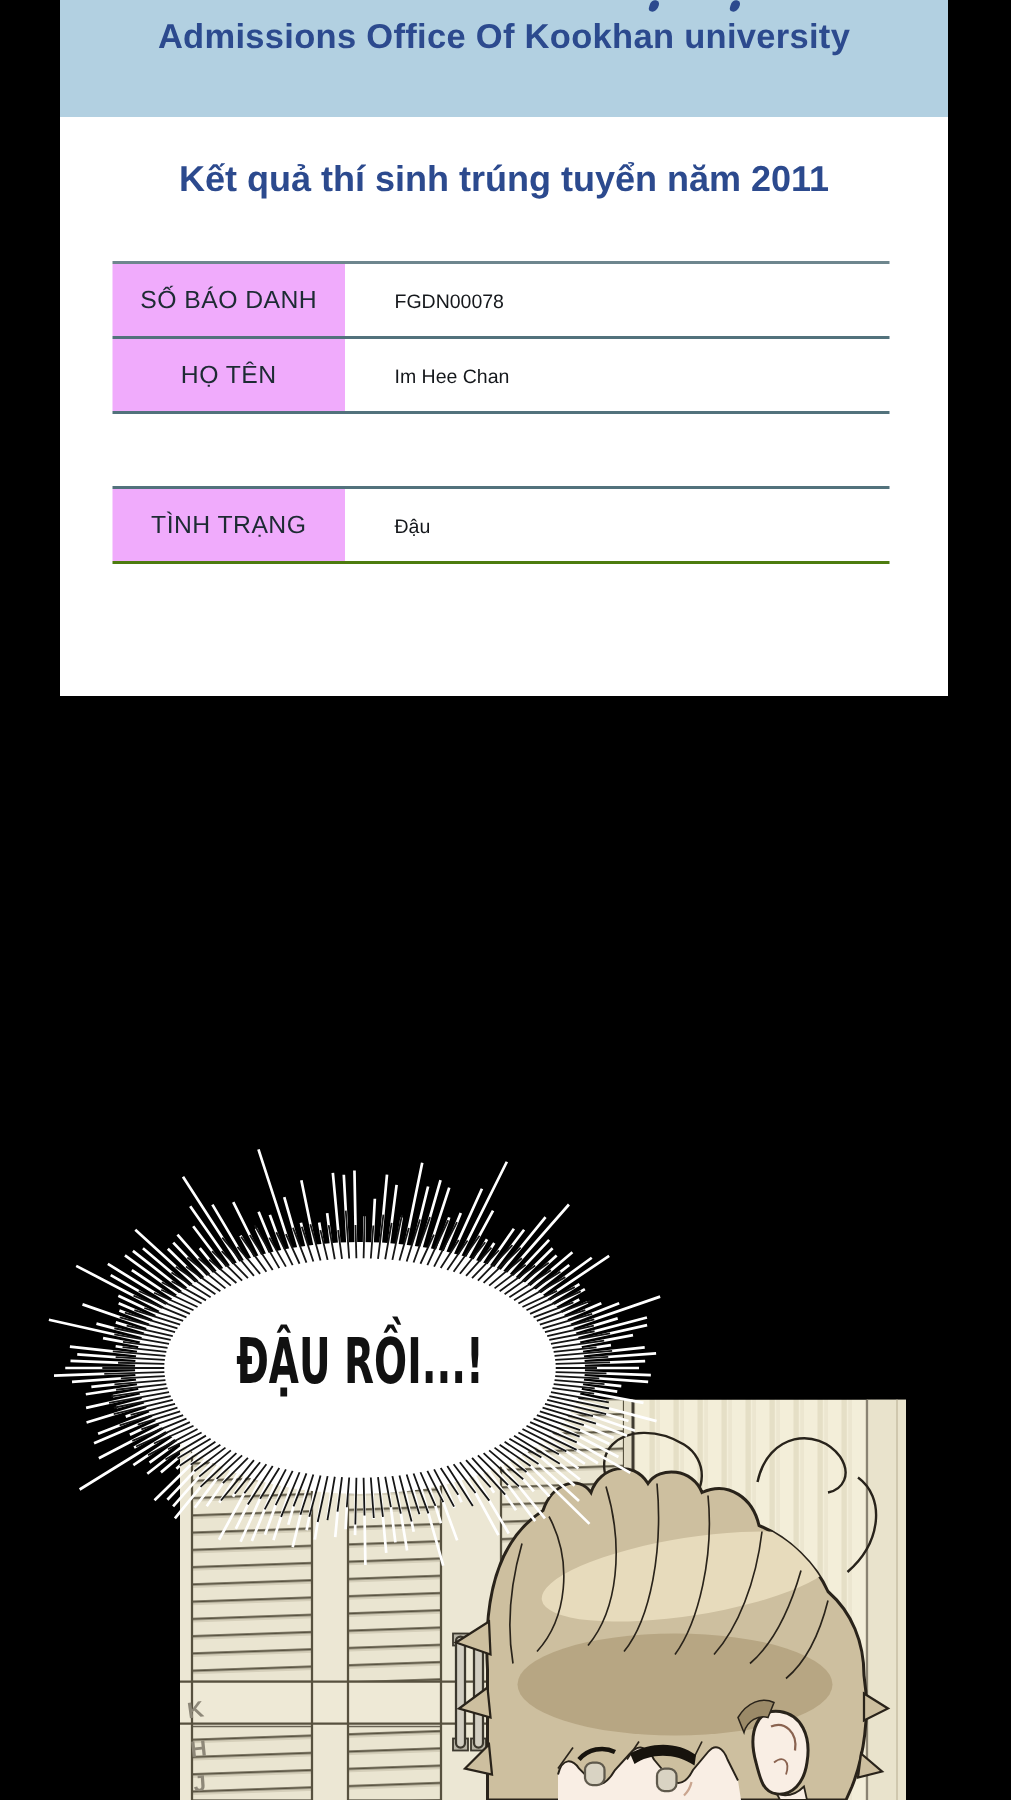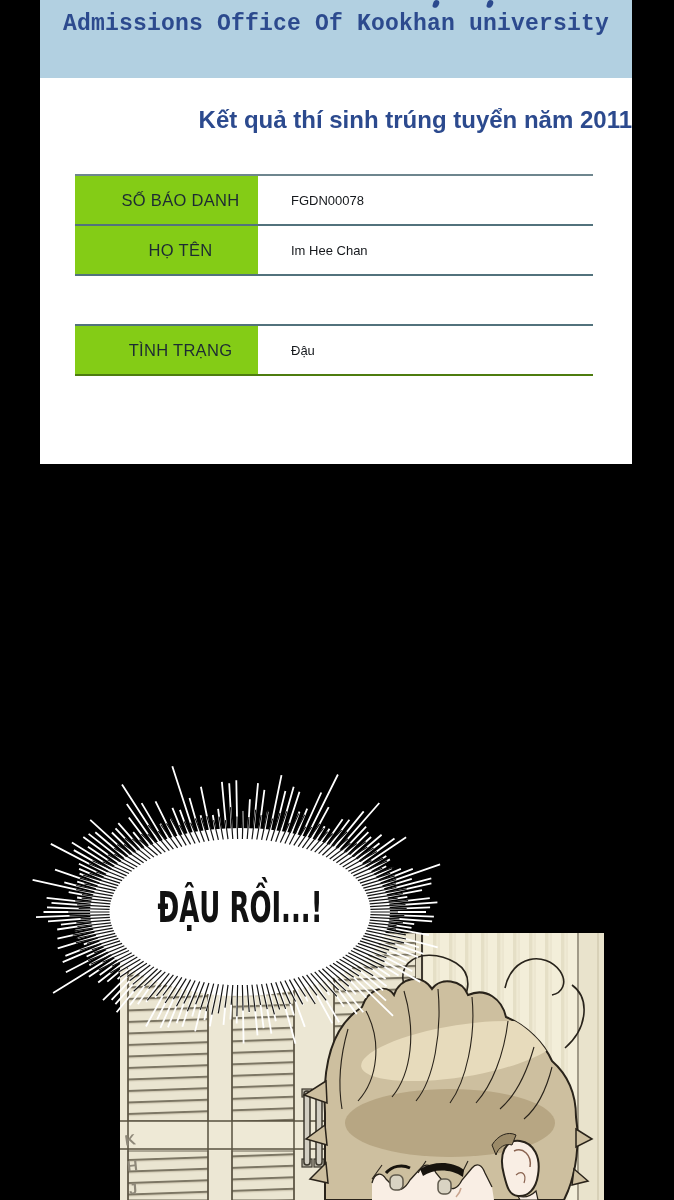--- a/index.html
+++ b/index.html
@@ -3,33 +3,33 @@
 <meta charset="utf-8">
 <style>
   html,body{margin:0;padding:0;background:#000;}
   .stage{position:relative;width:674px;height:1200px;background:#000;overflow:hidden;
          font-family:"Liberation Sans",sans-serif;}
 
   
   .card{position:absolute;left:40px;top:0;width:592px;height:464px;background:#fff;}
   .card-header{position:absolute;left:0;top:0;width:100%;height:78px;background:#b2d0e1;}
   .card-header .hdr-text{position:absolute;top:11px;left:0;width:100%;text-align:center;
-      font-size:23px;font-weight:bold;color:#2c4a8e;letter-spacing:.2px;font-family:Liberation Mono, monospace;}
+      font-size:23px;font-weight:bold;color:#2c4a8e;letter-spacing:.2px;}
   .cutoff-mark{position:absolute;top:0;width:6px;height:8px;background:#2c4a8e;
       border-radius:60% 40% 70% 30%;transform:rotate(14deg);}
   .cutoff-mark.m1{left:393px;}
   .cutoff-mark.m2{left:447px;}
-  .result-title{position:absolute;top:106px;left:0;width:100%;text-align:right;
+  .result-title{position:absolute;top:106px;left:0;width:100%;text-align:center;
       font-size:24px;font-weight:bold;color:#2c4a8e;}
 
   .result-table{position:absolute;left:35px;top:174px;width:518px;border-top:2px solid #6e868e;}
   .t-row{display:flex;height:48px;border-bottom:2px solid #52727c;}
   .t-row:last-child{border-bottom:2px solid #4d7c0f;}
-  .t-label{width:155px;background:#84cc16;display:flex;align-items:center;justify-content:center;
-      font-size:16.5px;color:#1d2b33;letter-spacing:.3px;padding-left:28px;}
+  .t-label{width:155px;background:#f0abfc;display:flex;align-items:center;justify-content:center;
+      font-size:16.5px;color:#1d2b33;letter-spacing:.3px;}
   .t-value{flex:1;display:flex;align-items:center;padding-left:33px;
       font-size:13px;color:#15181c;}
 
   
   .bubble-svg{position:absolute;left:30px;top:752px;z-index:5;}
 
   
   .panel-svg{position:absolute;left:120px;top:933px;z-index:1;}
 </style>
 </head>

